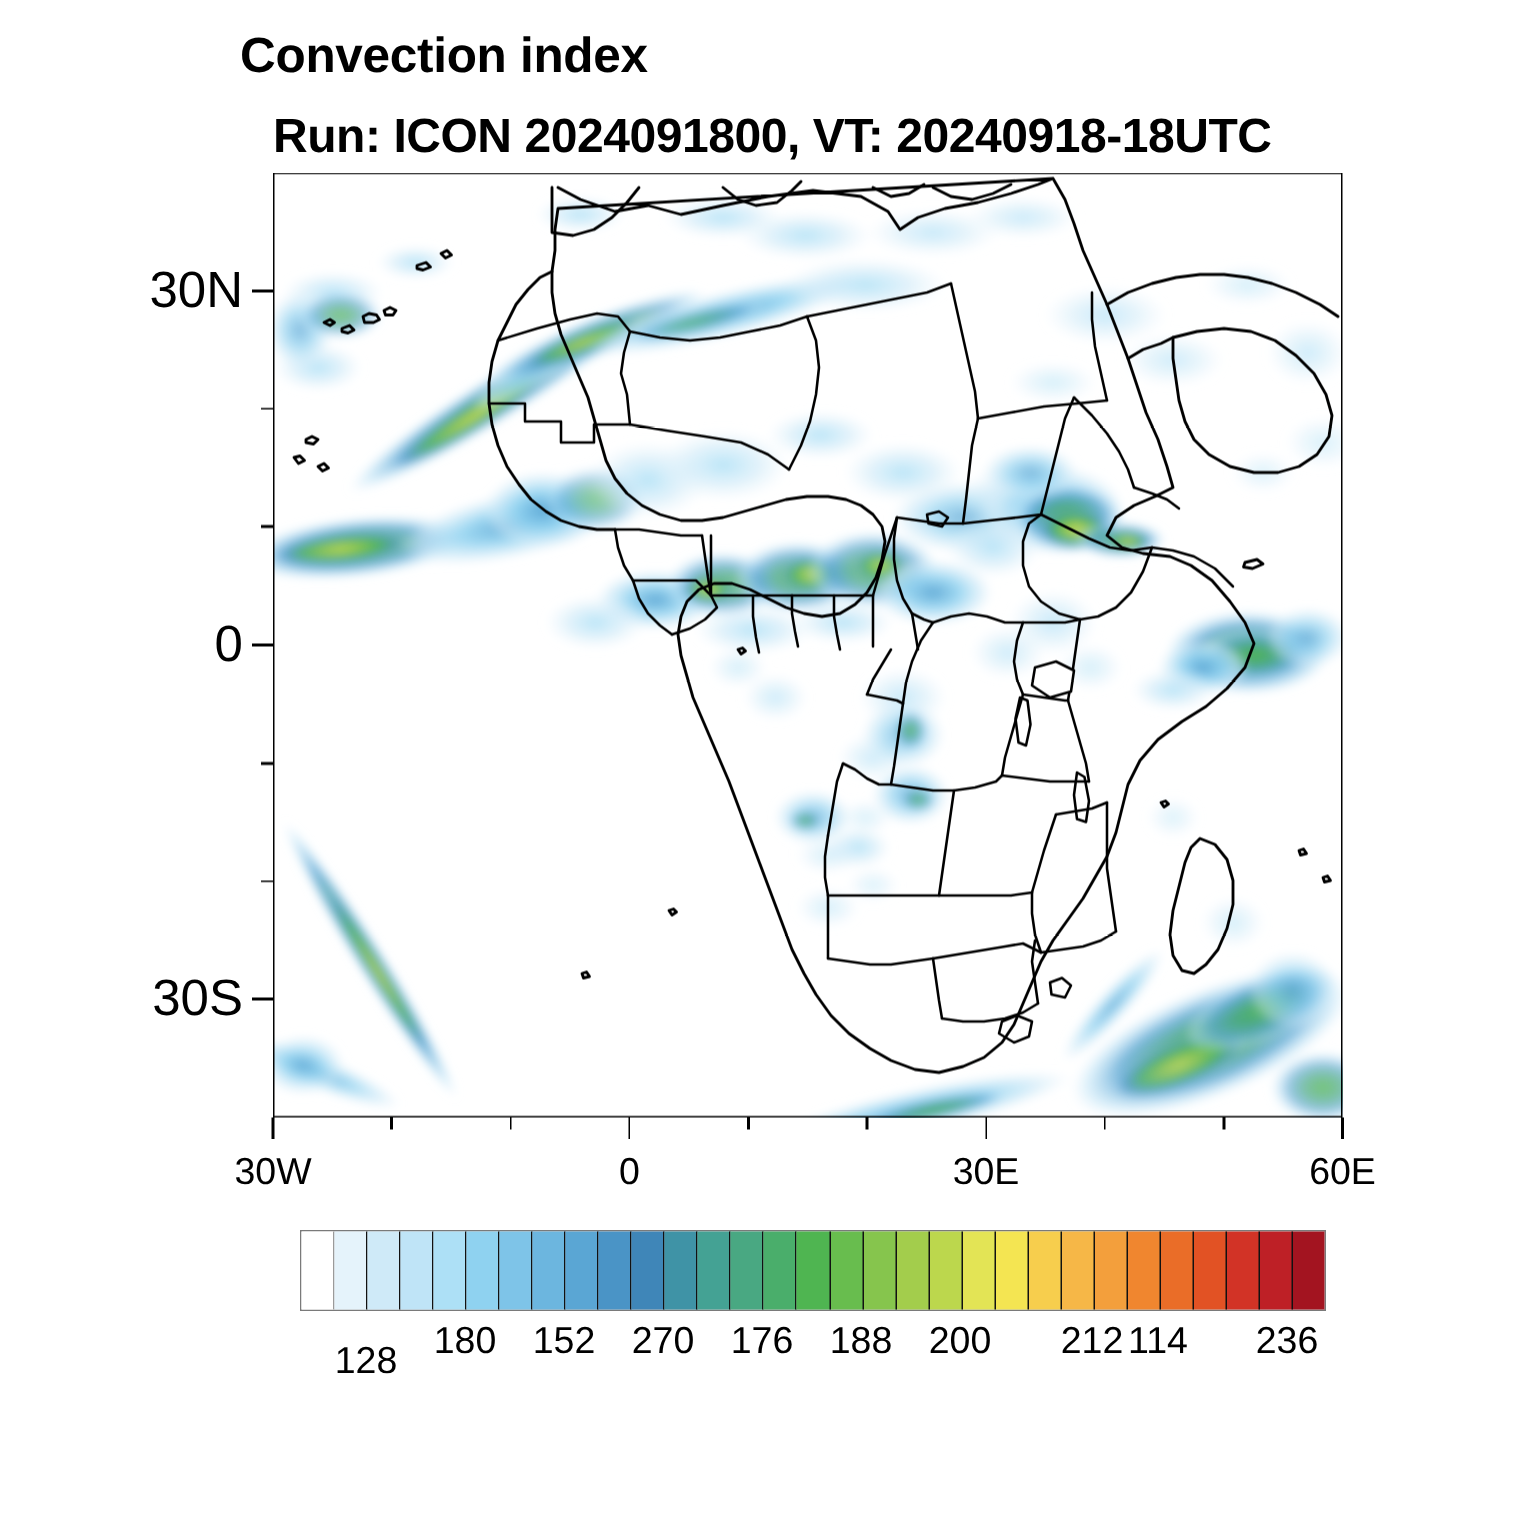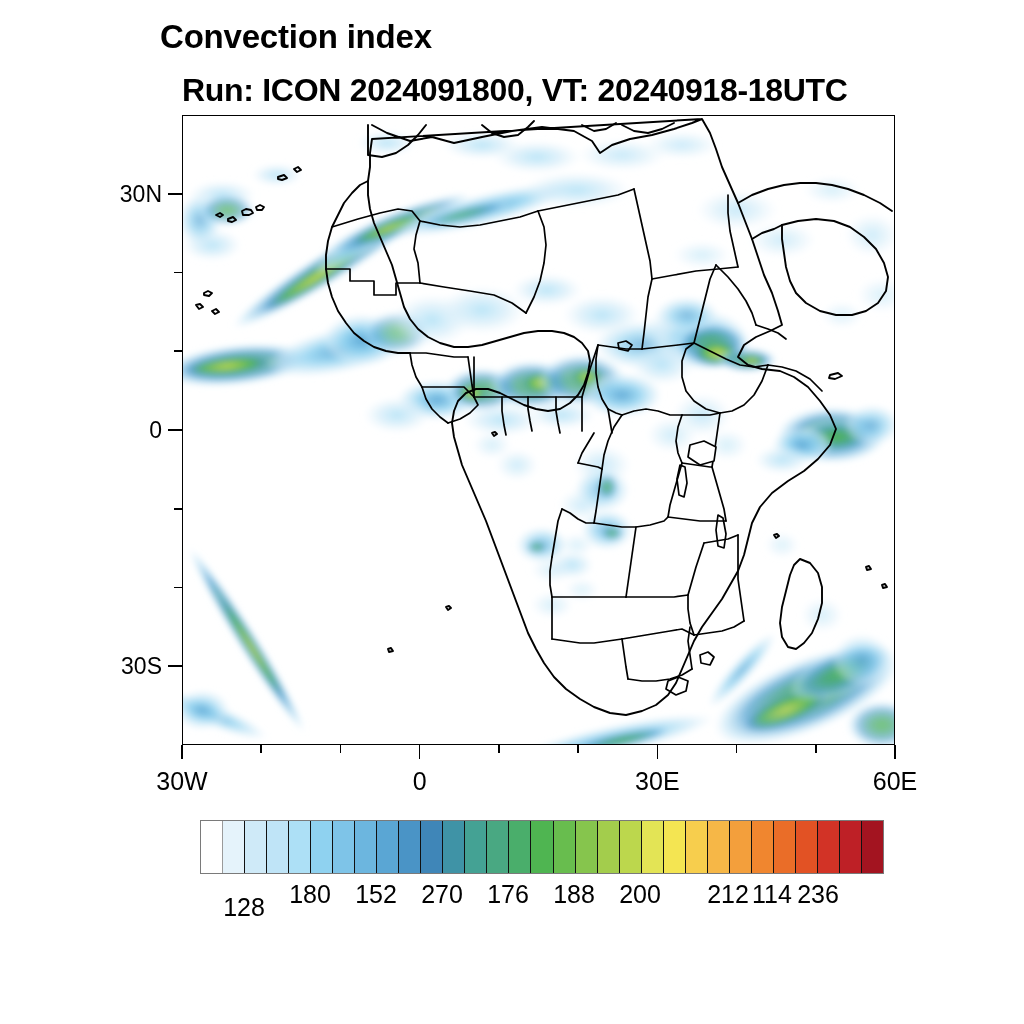--- a/index.html
+++ b/index.html
@@ -33,21 +33,21 @@
   
   .tick-x{position:absolute;background:#000;width:1.6px;}
   .tick-y{position:absolute;background:#000;height:1.6px;}
   .tick-x.major{height:14px;}
   .tick-x.minor{height:8px;}
   .tick-y.major{width:14px;}
   .tick-y.minor{width:8px;}
 
   .xlab{position:absolute;font-size:25px;font-weight:normal;text-align:center;
         transform:translateX(-50%);white-space:nowrap;}
-  .ylab{position:absolute;font-size:23px;font-weight:normal;text-align:right;
+  .ylab{position:absolute;font-size:34px;font-weight:normal;text-align:right;
         transform:translateY(-50%);white-space:nowrap;}
 
   
   #cbar-wrap{position:absolute;left:200px;top:820px;}
   #cbar{display:flex;width:682px;height:52px;border:1px solid #7a7a7a;
         box-sizing:content-box;}
   #cbar .cell{flex:1 1 0;height:100%;border-right:1px solid #111;box-sizing:border-box;}
   #cbar .cell:last-child{border-right:none;}
   #cbar .cell.first{border-right:1px solid #9a9a9a;}
   #cbar-labels{position:relative;width:684px;height:40px;margin-top:6px;}
@@ -472,15 +472,15 @@
   <div id="cbar-labels">
       <div class="cblab" style="left: 44px; margin-top: 13px;">128</div>
       <div class="cblab" style="left: 110px;">180</div>
       <div class="cblab" style="left: 176px;">152</div>
       <div class="cblab" style="left: 242px;">270</div>
       <div class="cblab" style="left: 308px;">176</div>
       <div class="cblab" style="left: 374px;">188</div>
       <div class="cblab" style="left: 440px;">200</div>
       <div class="cblab" style="left: 528px; text-align: center;">212</div>
       <div class="cblab" style="left: 572px;">114</div>
-      <div class="cblab" style="left: 618px;">236</div>
+      <div class="cblab" style="left: 658px;">236</div>
     </div>
 </div>
 
 </body></html>

